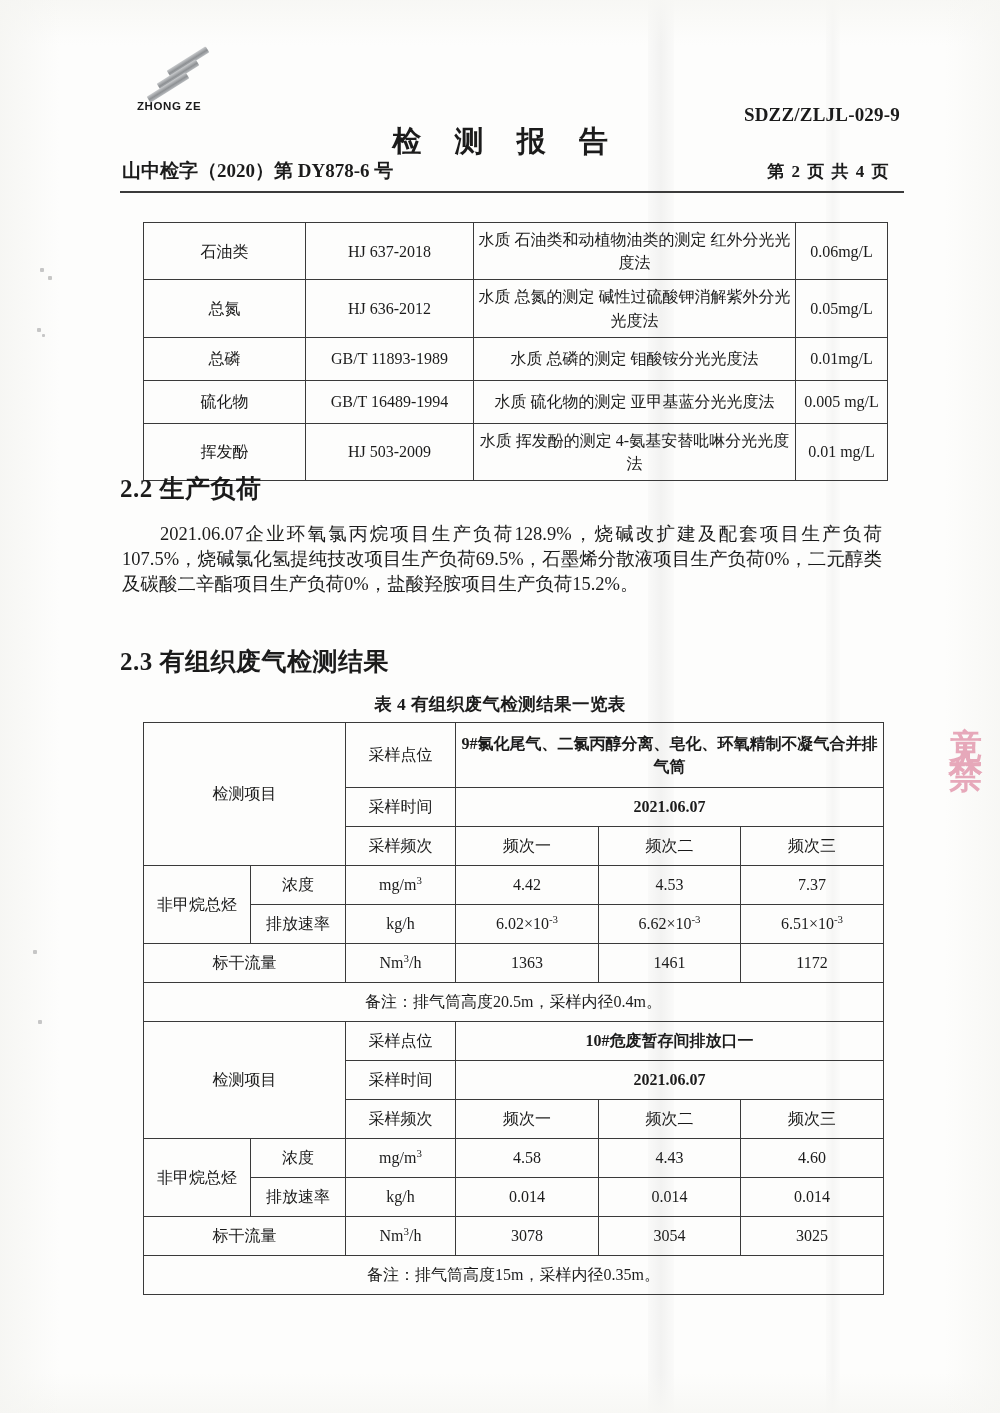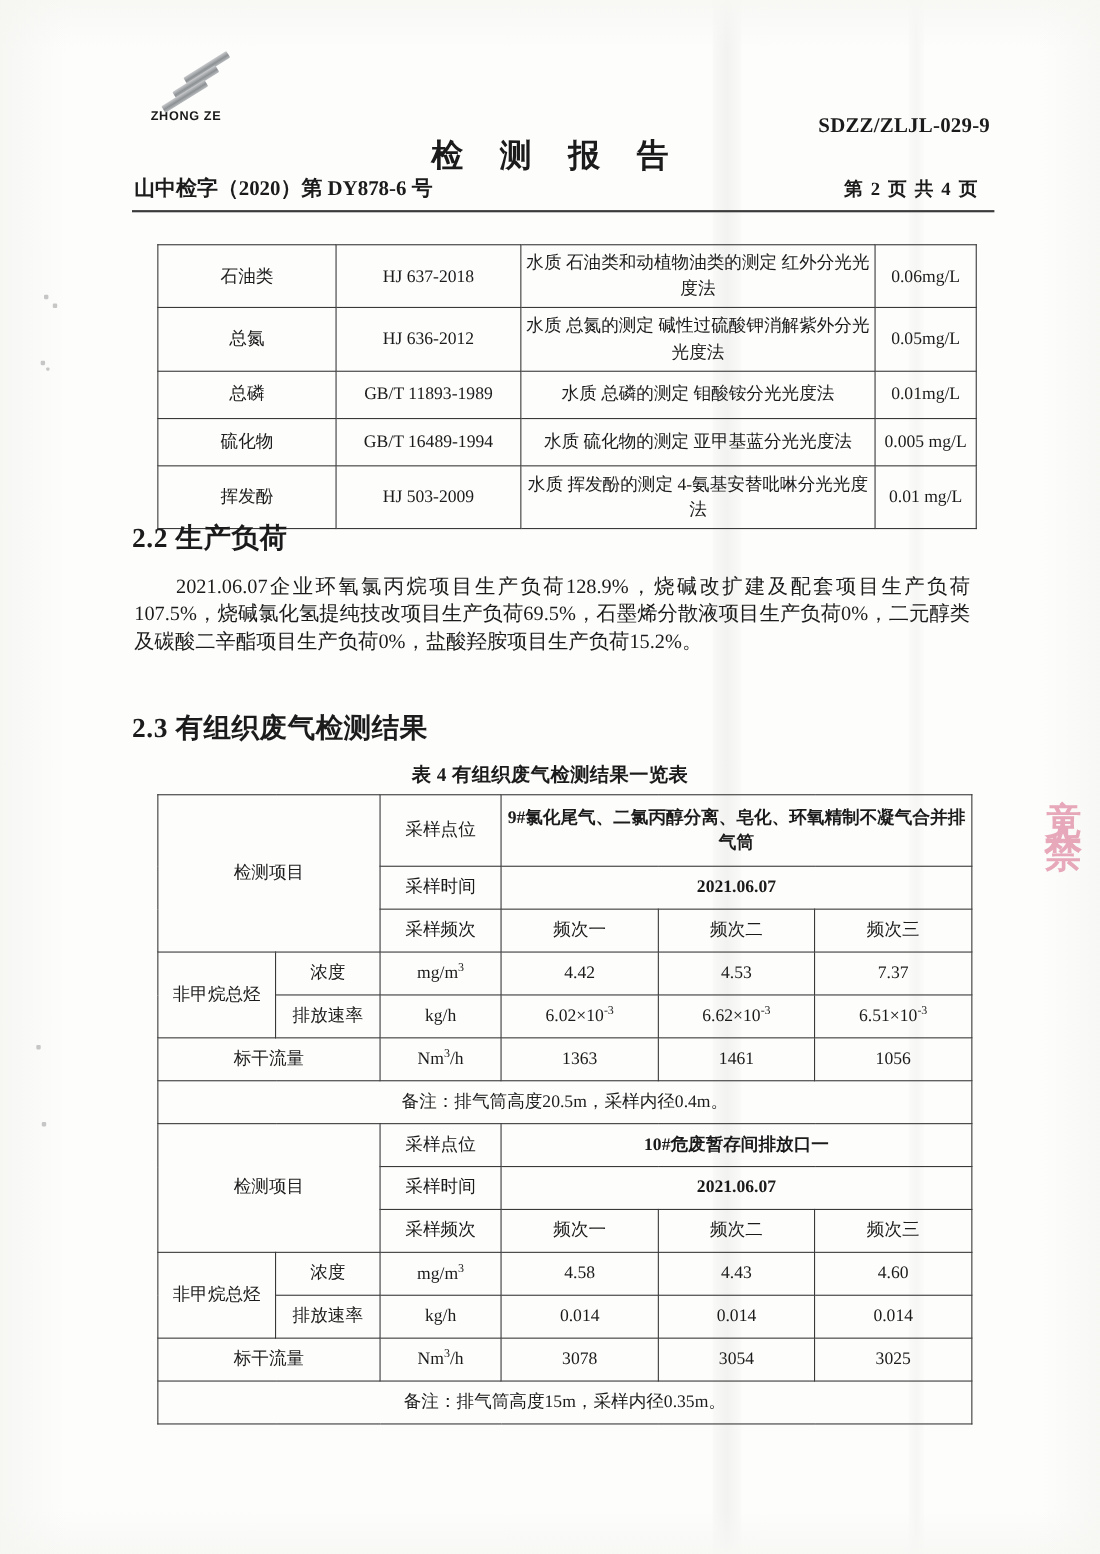--- a/index.html
+++ b/index.html
@@ -352,21 +352,21 @@
           <td>kg/h</td>
           <td><span>6.02×10</span><sup>-3</sup></td>
           <td><span>6.62×10</span><sup>-3</sup></td>
           <td><span>6.51×10</span><sup>-3</sup></td>
         </tr>
         <tr>
           <td colspan="2">标干流量</td>
           <td><span>Nm</span><sup>3</sup><span>/h</span></td>
           <td>1363</td>
           <td>1461</td>
-          <td>1056</td>
+          <td>1172</td>
         </tr>
         <tr>
           <td colspan="6" class="note">备注：排气筒高度20.5m，采样内径0.4m。</td>
         </tr>
 
         <tr>
           <td rowspan="3" colspan="2">检测项目</td>
           <td>采样点位</td>
           <td colspan="3" class="bold">10#危废暂存间排放口一</td>
         </tr>

